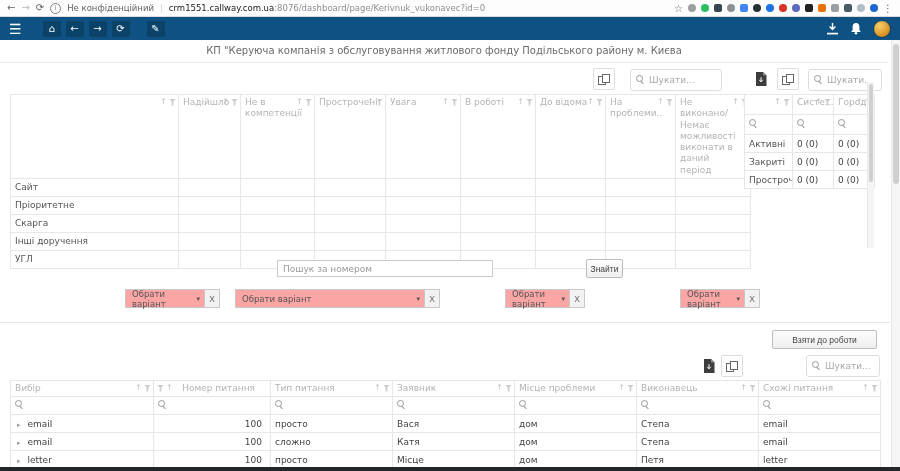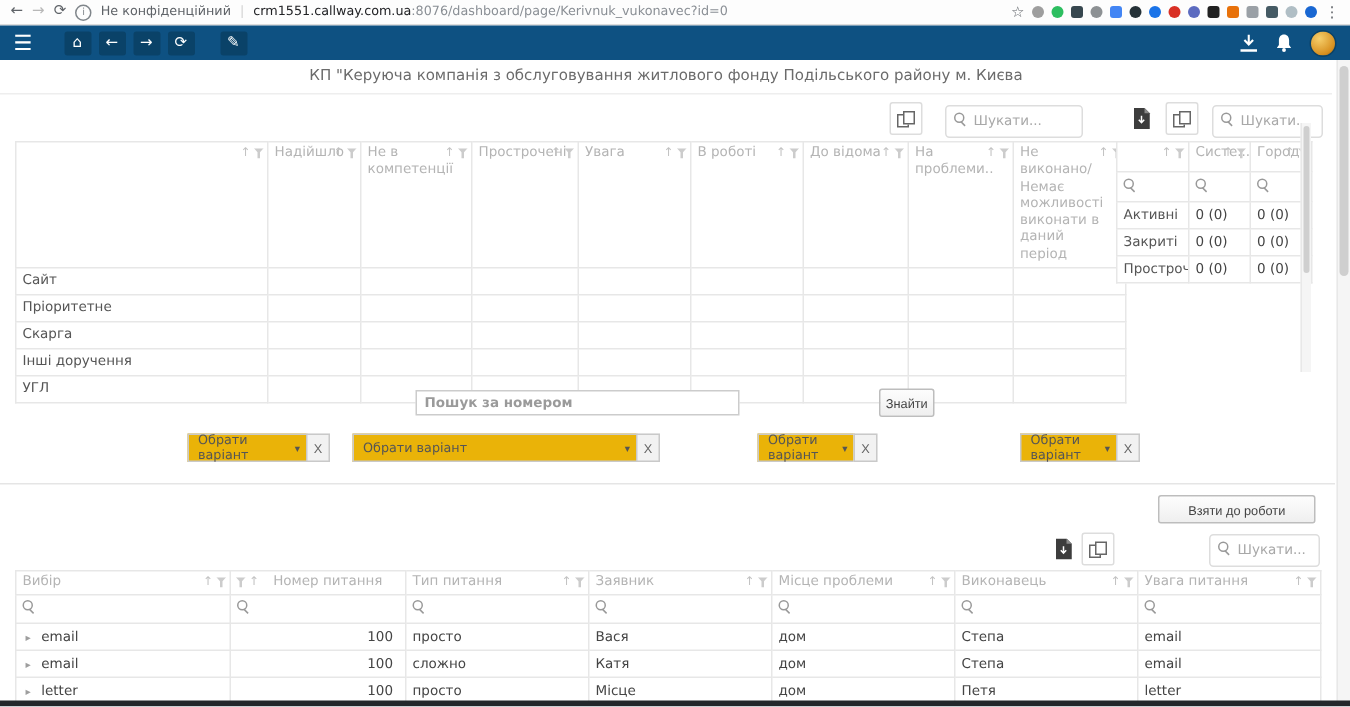--- a/index.html
+++ b/index.html
@@ -71,21 +71,21 @@
   .grid td.num{text-align:right;padding-right:8px;color:#444}
   .expand{color:#9e9e9e;font-size:7px;margin:0 7px 0 2px}
   .cellmain{color:#444}
   
   .plaininput{position:absolute;border:1px solid #ccc;font-size:9px;color:#444;padding:0 5px;
               outline:none;box-sizing:border-box;font-family:"DejaVu Sans","Liberation Sans",sans-serif}
   .plaininput::placeholder{color:#9a9a9a}
   .btn{position:absolute;border:1px solid #bdbdbd;background:linear-gradient(#fdfdfd,#efefef);
        border-radius:2px;font-size:8.5px;color:#444;display:flex;align-items:center;
        justify-content:center;box-sizing:border-box}
-  .dd{position:absolute;height:19px;border:1px solid #c9c9c9;background:#eab308;display:flex;
+  .dd{position:absolute;height:19px;border:1px solid #c9c9c9;background:#fca5a5;display:flex;
       align-items:center;padding:0 14px 0 6px;font-size:8.5px;color:#555;box-sizing:border-box}
   .dd .caret{position:absolute;right:4px;font-size:7px;color:#555}
   .ddx{position:absolute;height:19px;width:16px;border:1px solid #c9c9c9;background:#f2f2f2;
        font-size:8.5px;color:#666;display:flex;align-items:center;justify-content:center;box-sizing:border-box}
   .hline{position:absolute;left:0;right:10px;height:1px;background:#e5e5e5}
   
   .vsb{position:absolute;background:#f5f5f5;border-left:1px solid #e8e8e8;box-sizing:border-box}
   .vsb .thumb{position:absolute;left:1px;right:1px;background:#cfcfcf;border-radius:3px}
   .bottom-edge{position:absolute;left:0;right:0;bottom:0;height:4px;background:#23272b}
   svg{display:block}
@@ -326,21 +326,21 @@
       <td class="val">0 (0)</td>
       <td class="val">0 (0)</td>
     </tr>
   </tbody>
     </table>
 
   <span class="vsb" style="left:867px;top:82px;width:7px;height:166px">
       <span class="thumb" style="top:2px;height:98px"></span>
     </span>
 
-  <input class="plaininput" style="left: 277px; top: 260px; width: 216px; height: 17px; font-weight: bold;" placeholder="Пошук за номером">
+  <input class="plaininput" style="left: 277px; top: 260px; width: 216px; height: 17px;" placeholder="Пошук за номером">
   <button class="btn" style="left:586px;top:259px;width:37px;height:19px">Знайти</button>
 
   <span class="dd" style="left:125px;top:289px;width:80px">
       <span>Обрати варіант</span>
       <span class="caret">▾</span>
     </span>
   <button class="ddx" style="left:204px;top:289px">X</button>
 
   <span class="dd" style="left:235px;top:289px;width:190px">
       <span>Обрати варіант</span>
@@ -408,21 +408,21 @@
               <span class="fic"></span>
             </span></td>
       <td><span>Місце проблеми</span><span class="ics">
               <span class="sic">↑</span>
               <span class="fic"></span>
             </span></td>
       <td><span>Виконавець</span><span class="ics">
               <span class="sic">↑</span>
               <span class="fic"></span>
             </span></td>
-      <td><span>Увага питання</span><span class="ics">
+      <td><span>Схожі питання</span><span class="ics">
               <span class="sic">↑</span>
               <span class="fic"></span>
             </span></td>
     </tr>
     <tr class="flt" style="height:17px">
       <td><span class="mag"></span></td>
       <td><span class="mag"></span></td>
       <td><span class="mag"></span></td>
       <td><span class="mag"></span></td>
       <td><span class="mag"></span></td>

